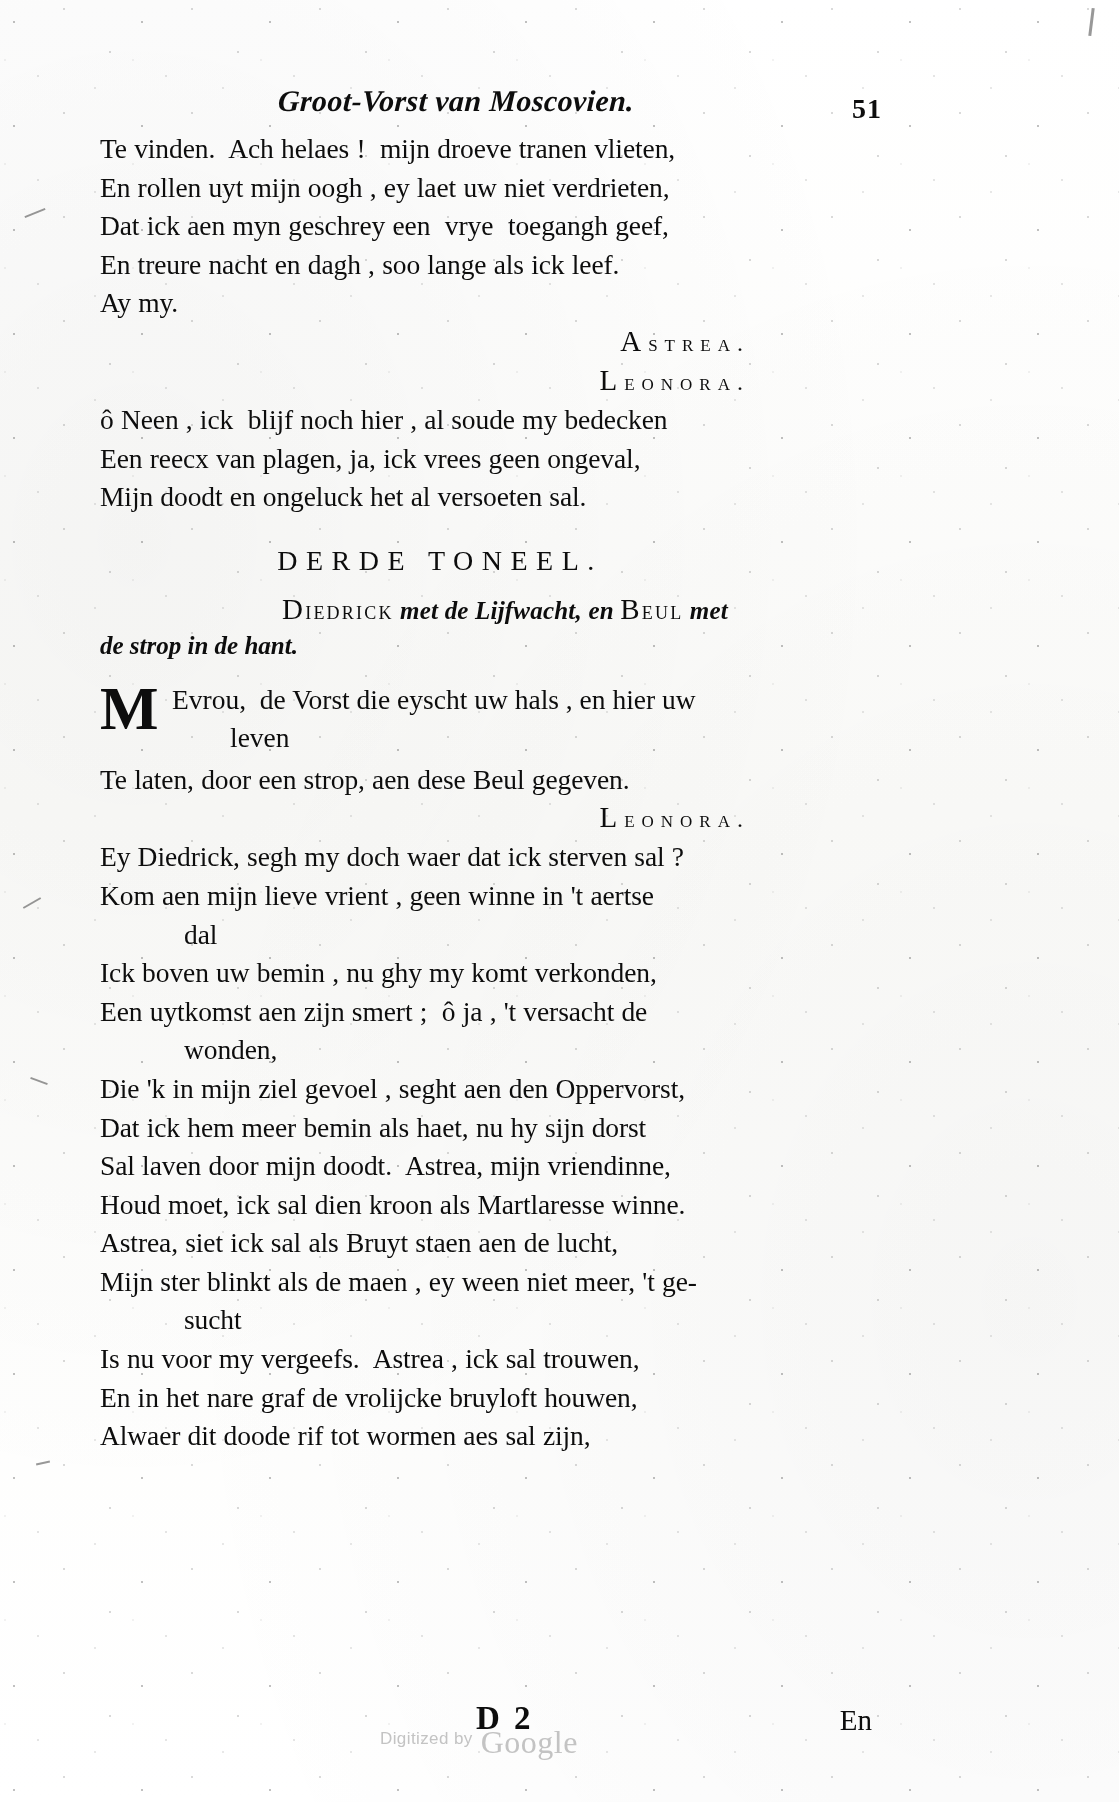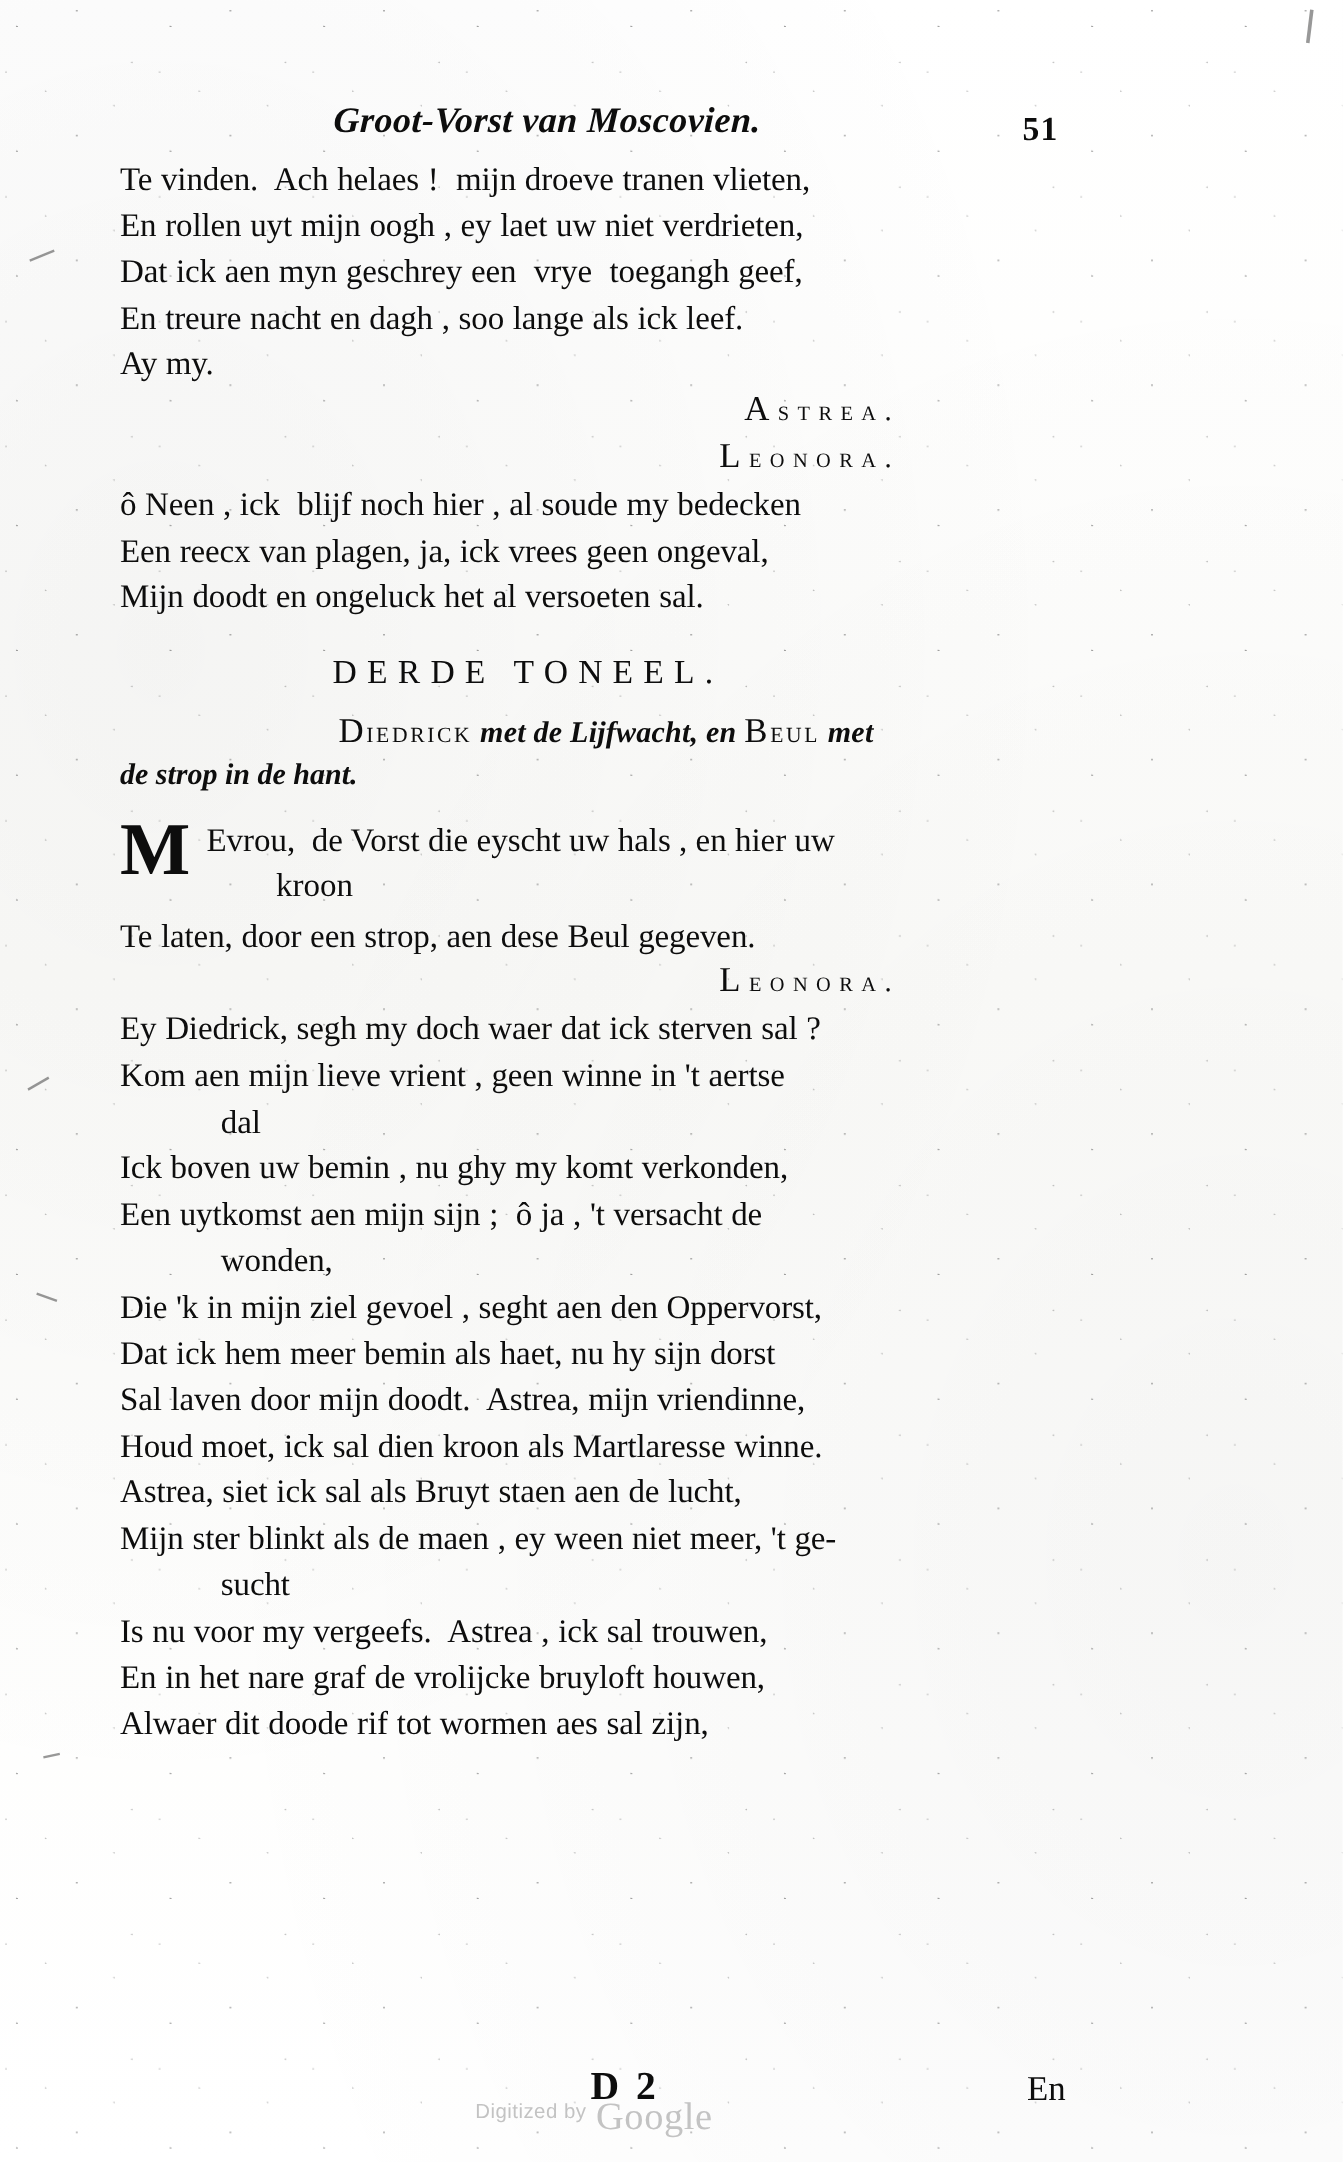--- a/index.html
+++ b/index.html
@@ -160,25 +160,24 @@
     padding-left: 130px;
     font-size: 27.5px;
     line-height: 38px;
   }
 
   .gap-sm { height: 12px; }
 
   
   .footer {
     position: absolute;
-    left: 100px;
+    left: 84px;
     top: 1700px;
     width: 800px;
     height: 80px;
-    margin-top: 21px;
   }
   .signature {
     position: absolute;
     left: 392px;
     top: 0;
     font-size: 33px;
     font-weight: bold;
     letter-spacing: 3px;
   }
   .catchword {
@@ -252,33 +251,33 @@
     <div class="stage-dir">
       <span class="roman-caps"><span class="cap">D</span>iedrick</span><span class="ital"> met de Lijfwacht, en </span><span class="roman-caps"><span class="cap">B</span>eul</span><span class="ital"> met</span>
     </div>
     <div class="stage-dir-2">de strop in de hant.</div>
 
     <div class="gap-sm"></div>
 
     <div class="dropcap-block">
       <div class="dropcap">M</div>
       <div class="dropcap-line1">Evrou,  de Vorst die eyscht uw hals , en hier uw</div>
-      <div class="dropcap-line2">kroon</div>
+      <div class="dropcap-line2">leven</div>
     </div>
 
     <div class="line">Te laten, door een strop, aen dese Beul gegeven.</div>
 
     <div class="speaker"><span class="cap">L</span>eonora.</div>
 
     <div id="leonora-block-2">
         <div class="line">Ey Diedrick, segh my doch waer dat ick sterven sal ?</div>
         <div class="line">Kom aen mijn lieve vrient , geen winne in 't aertse</div>
         <div class="line indent2">dal</div>
         <div class="line">Ick boven uw bemin , nu ghy my komt verkonden,</div>
-        <div class="line">Een uytkomst aen mijn sijn ;  ô ja , 't versacht de</div>
+        <div class="line">Een uytkomst aen zijn smert ;  ô ja , 't versacht de</div>
         <div class="line indent2">wonden,</div>
         <div class="line">Die 'k in mijn ziel gevoel , seght aen den Oppervorst,</div>
         <div class="line">Dat ick hem meer bemin als haet, nu hy sijn dorst</div>
         <div class="line">Sal laven door mijn doodt.  Astrea, mijn vriendinne,</div>
         <div class="line">Houd moet, ick sal dien kroon als Martlaresse winne.</div>
         <div class="line">Astrea, siet ick sal als Bruyt staen aen de lucht,</div>
         <div class="line">Mijn ster blinkt als de maen , ey ween niet meer, 't ge-</div>
         <div class="line indent2">sucht</div>
         <div class="line">Is nu voor my vergeefs.  Astrea , ick sal trouwen,</div>
         <div class="line">En in het nare graf de vrolijcke bruyloft houwen,</div>

